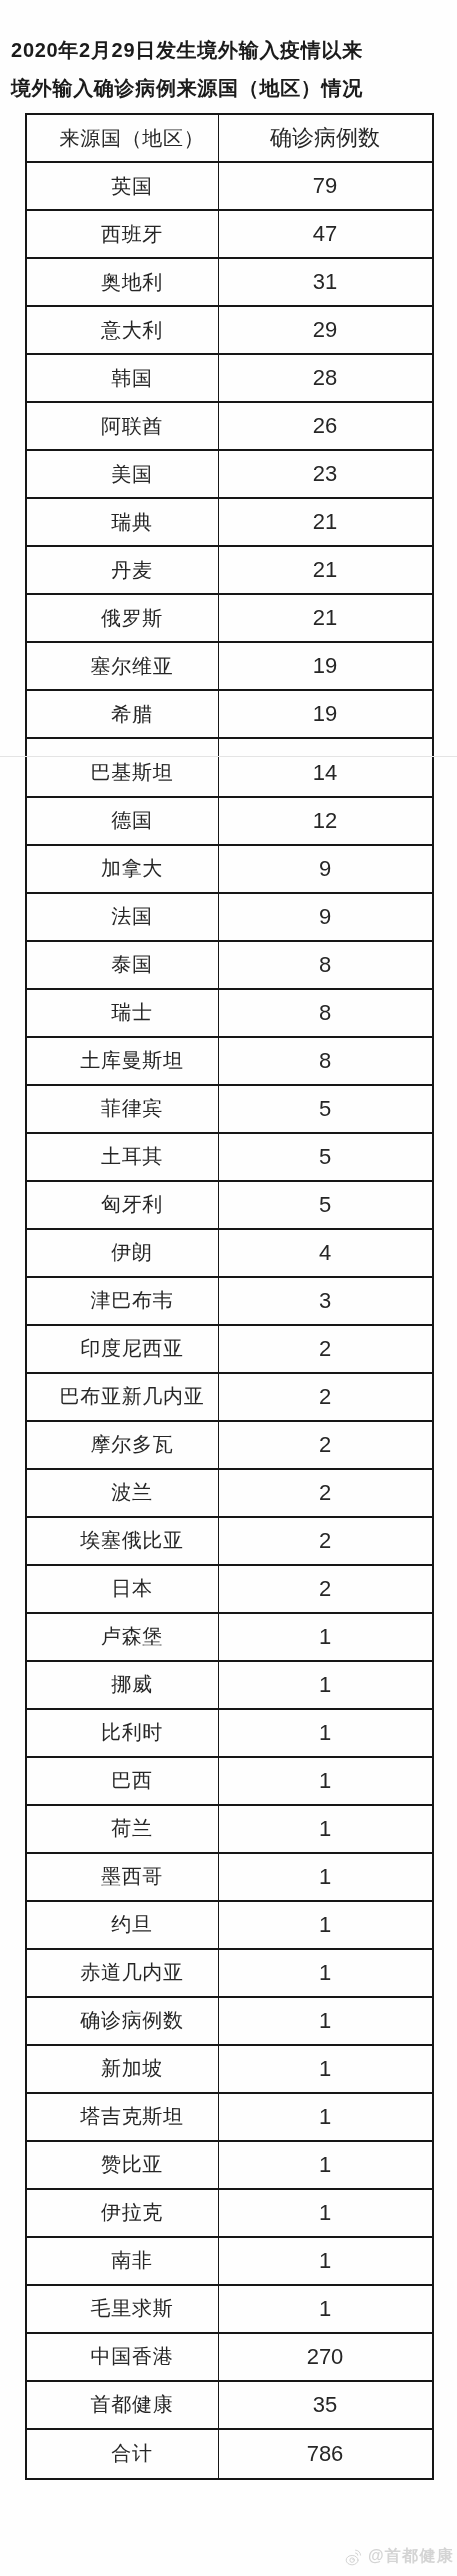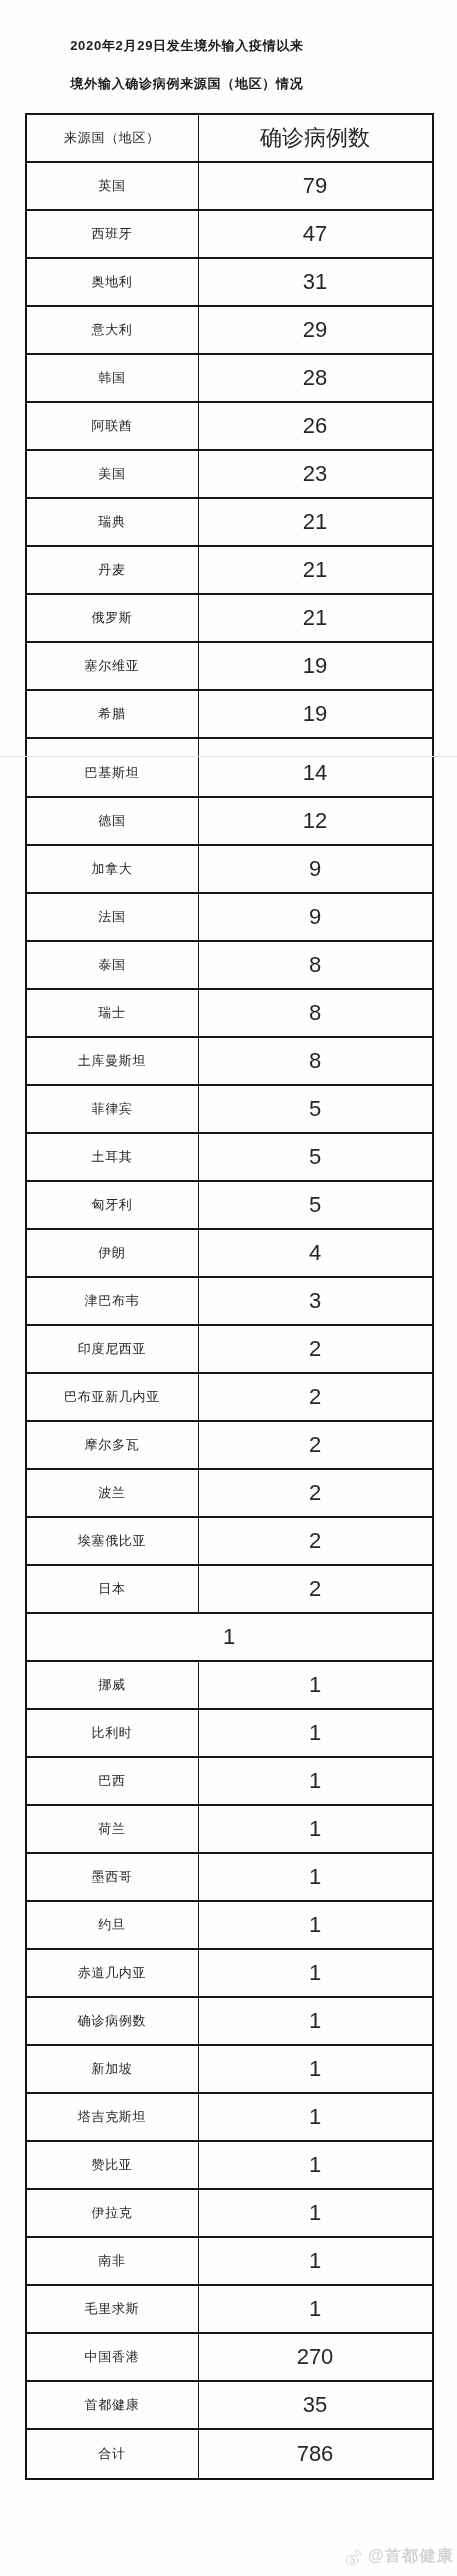--- a/index.html
+++ b/index.html
@@ -8,21 +8,21 @@
     width: 458px; height: 2576px;
     background: #fefefe;
     position: relative;
     font-family: "Liberation Sans", "DejaVu Sans", sans-serif;
     color: #262626;
   }
   .title-line {
     position: absolute; left: 0; width: 374px;
     text-align: center;
     font-weight: 700;
-    font-size: 13px;
+    font-size: 20px;
     color: #1b1b1b;
     letter-spacing: 0.7px;
     white-space: nowrap;
   }
   #title-line-1 { top: 37px; }
   #title-line-2 { top: 75px; }
 
   .cases-table {
     position: absolute; left: 24.5px; top: 113px;
     width: 409px;
@@ -37,22 +37,23 @@
   .trow.header { height: 48px; }
   .trow.stub   { height: 10.6px; border-bottom: none; }
   .trow.total  { border-bottom: none; }
   .cell {
     display: flex; align-items: center; justify-content: center;
     overflow: hidden;
   }
   .c1 {
     width: 172px;
     border-right: 1.3px solid #161616;
-    font-size: 13px;
+    font-size: 20px;
     letter-spacing: 0.7px;
+    margin-left: 20px;
   }
   .c2 { flex: 1; font-size: 22px; }
 
   .seam {
     position: absolute; left: 0; top: 756px;
     width: 458px; height: 1.3px;
     background: #e4e4e4;
   }
 
   .watermark {
@@ -227,20 +228,21 @@
     <div class="cell c1">埃塞俄比亚</div>
     <div class="cell c2">2</div>
   </div>
 
   <div class="trow">
     <div class="cell c1">日本</div>
     <div class="cell c2">2</div>
   </div>
 
   <div class="trow">
+    <div class="cell c1">卢森堡</div>
     <div class="cell c2">1</div>
   </div>
 
   <div class="trow">
     <div class="cell c1">挪威</div>
     <div class="cell c2">1</div>
   </div>
 
   <div class="trow">
     <div class="cell c1">比利时</div>

